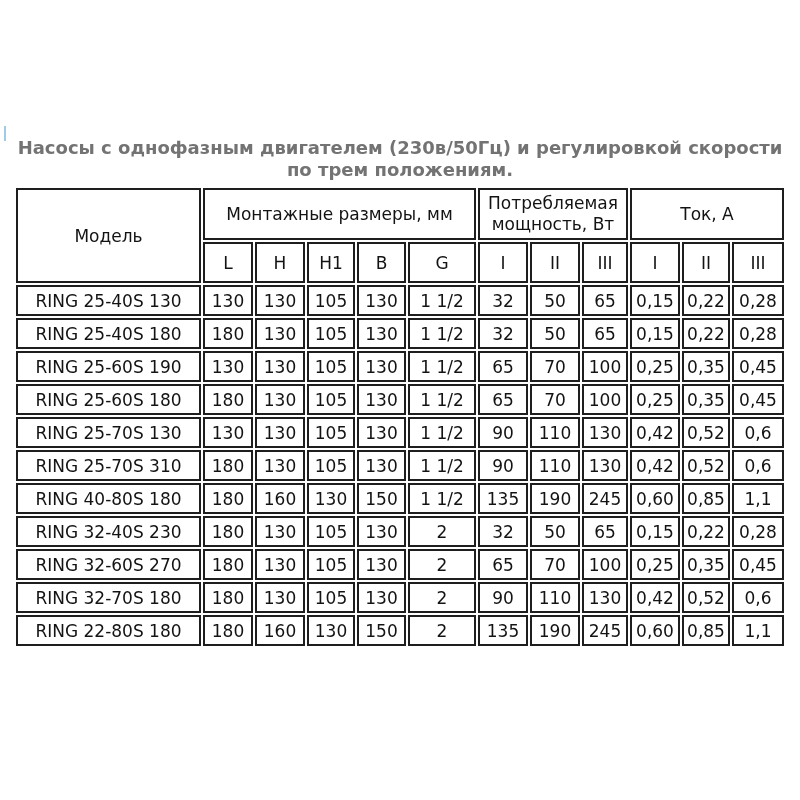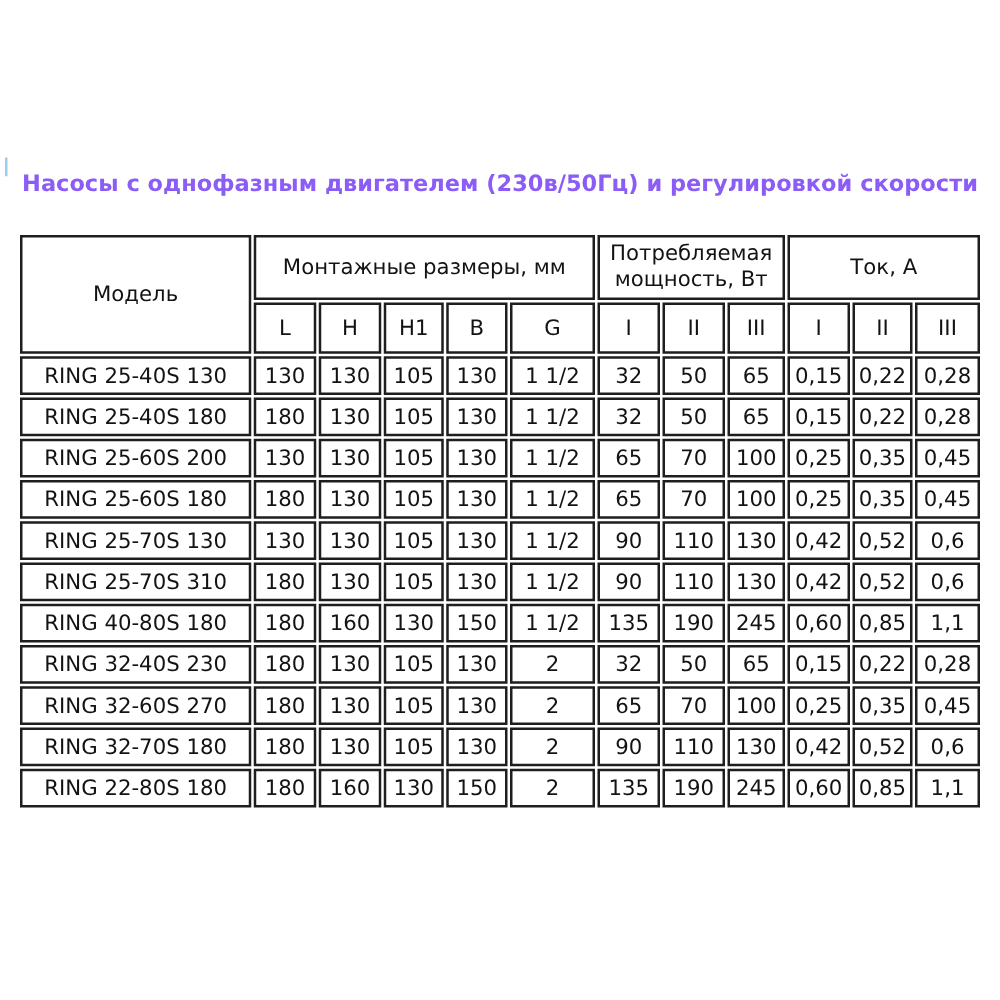--- a/index.html
+++ b/index.html
@@ -26,21 +26,21 @@
   }
   .title {
     position: absolute;
     top: 137px;
     left: 0;
     width: 100%;
     text-align: center;
     font-weight: bold;
     font-size: 18px;
     line-height: 22px;
-    color: #8b5cf6;
+    color: #737373;
     letter-spacing: 0px;
   }
   table.spec-table {
     position: absolute;
     top: 186px;
     left: 14px;
     width: 772px;
     border-collapse: separate;
     border-spacing: 2px;
     table-layout: fixed;
@@ -70,20 +70,21 @@
 </style>
 </head>
 <body>
 
 <div class="page">
 
   <div class="edge-artifact"></div>
 
   <div class="title">
     <div>Насосы с однофазным двигателем (230в/50Гц) и регулировкой скорости</div>
+    <div>по трем положениям.</div>
   </div>
 
   <table class="spec-table">
     <colgroup>
       <col style="width:185px">
       <col style="width:50px">
         <col style="width:50px">
         <col style="width:48px">
         <col style="width:49px">
         <col style="width:68px">
@@ -139,21 +140,21 @@
       <td>130</td>
       <td>1 1/2</td>
       <td>32</td>
       <td>50</td>
       <td>65</td>
       <td>0,15</td>
       <td>0,22</td>
       <td>0,28</td>
     </tr>
         <tr>
-      <td>RING 25-60S 200</td>
+      <td>RING 25-60S 190</td>
       <td>130</td>
       <td>130</td>
       <td>105</td>
       <td>130</td>
       <td>1 1/2</td>
       <td>65</td>
       <td>70</td>
       <td>100</td>
       <td>0,25</td>
       <td>0,35</td>

